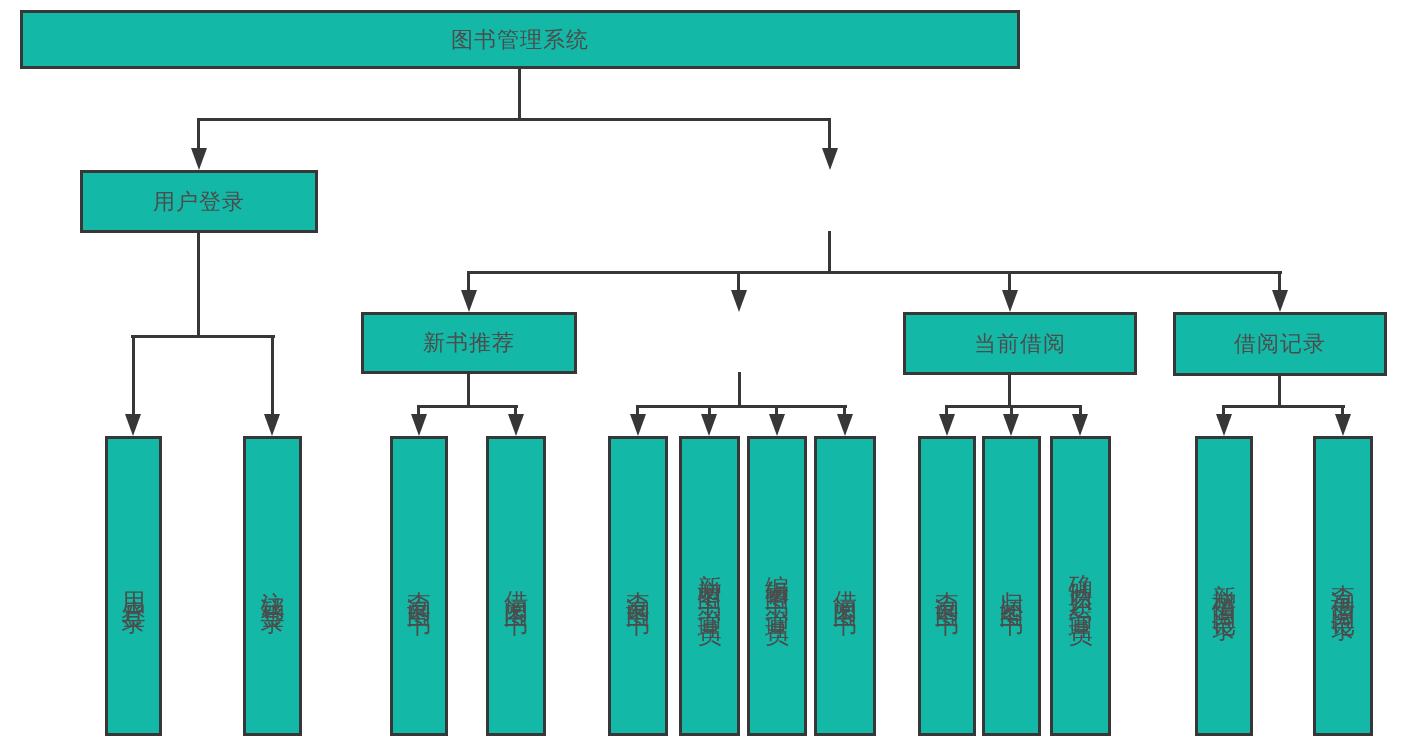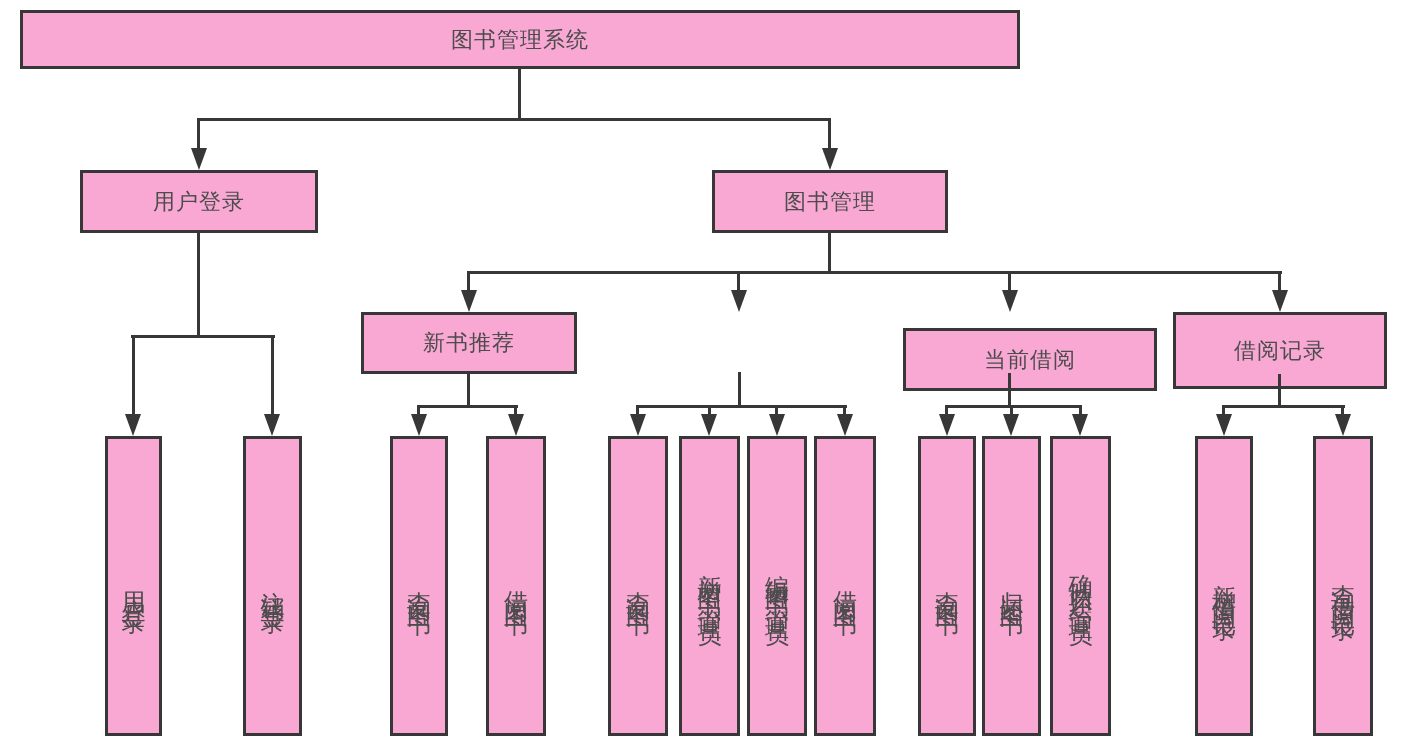--- a/index.html
+++ b/index.html
@@ -8,21 +8,21 @@
     --watermark:#c5c5c5;
     --bg:#ffffff;
   }
   html,body{margin:0;padding:0;background:var(--bg);}
   .stage{
     position:relative;width:1405px;height:747px;background:var(--bg);
     font-family:"Liberation Sans",sans-serif;color:var(--text);overflow:hidden;
   }
   .box{
     position:absolute;box-sizing:border-box;border:3px solid var(--line);
-    background:#f9a8d4;display:flex;align-items:center;justify-content:center;
+    background:#14b8a6;display:flex;align-items:center;justify-content:center;
     font-size:22px;letter-spacing:1px;
   }
   .leaf{font-size:24px;}
   .vtext{writing-mode:vertical-lr;text-orientation:mixed;letter-spacing:7px;line-height:1;}
   .vline{position:absolute;width:3px;background:var(--line);}
   .hline{position:absolute;height:3px;background:var(--line);}
   .arrow{
     position:absolute;width:0;height:0;
     border-left:8px solid transparent;border-right:8px solid transparent;
     border-top:22px solid var(--line);
@@ -44,23 +44,20 @@
   <div class="vline" style="left:518px;top:67px;height:53px;"></div>
   <div class="hline" style="left:197px;top:118px;width:634px;"></div>
   <div class="vline" style="left:197px;top:118px;height:32px;"></div>
   <div class="arrow" style="left:191px;top:148px;"></div>
   <div class="vline" style="left:828px;top:118px;height:32px;"></div>
   <div class="arrow" style="left:822px;top:148px;"></div>
 
   <div class="box" style="left:80px;top:170px;width:238px;height:63px;">
     <span>用户登录</span>
   </div>
-  <div class="box" style="left:712px;top:170px;width:236px;height:63px;">
-    <span>图书管理</span>
-  </div>
 
   <div class="vline" style="left:197px;top:232px;height:106px;"></div>
   <div class="hline" style="left:131px;top:335px;width:144px;"></div>
   <div class="vline" style="left:132px;top:335px;height:81px;"></div>
   <div class="arrow" style="left:125px;top:414px;"></div>
   <div class="vline" style="left:271px;top:335px;height:81px;"></div>
   <div class="arrow" style="left:264px;top:414px;"></div>
 
   <div class="vline" style="left:828px;top:231px;height:42px;"></div>
   <div class="hline" style="left:467px;top:271px;width:815px;"></div>
@@ -69,24 +66,24 @@
   <div class="vline" style="left:737px;top:271px;height:21px;"></div>
   <div class="arrow" style="left:731px;top:290px;"></div>
   <div class="vline" style="left:1008px;top:271px;height:21px;"></div>
   <div class="arrow" style="left:1002px;top:290px;"></div>
   <div class="vline" style="left:1278px;top:271px;height:21px;"></div>
   <div class="arrow" style="left:1272px;top:290px;"></div>
 
   <div class="box" style="left:361px;top:312px;width:216px;height:62px;">
     <span>新书推荐</span>
   </div>
-  <div class="box" style="left:903px;top:328px;width:254px;height:63px;">
+  <div class="box" style="left:903px;top:312px;width:234px;height:63px;">
     <span>当前借阅</span>
   </div>
-  <div class="box" style="left:1173px;top:312px;width:214px;height:77px;">
+  <div class="box" style="left:1173px;top:312px;width:214px;height:64px;">
     <span>借阅记录</span>
   </div>
 
   <div class="vline" style="left:467px;top:372px;height:36px;"></div>
   <div class="hline" style="left:417px;top:405px;width:101px;"></div>
   <div class="vline" style="left:417px;top:405px;height:11px;"></div>
   <div class="arrow" style="left:411px;top:414px;"></div>
   <div class="vline" style="left:514px;top:405px;height:11px;"></div>
   <div class="arrow" style="left:508px;top:414px;"></div>
 

